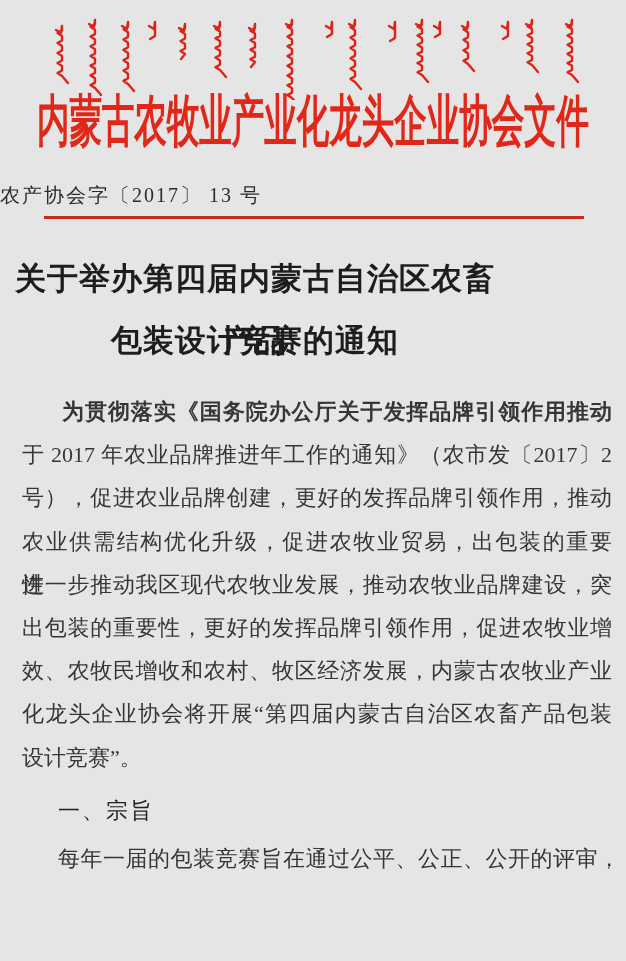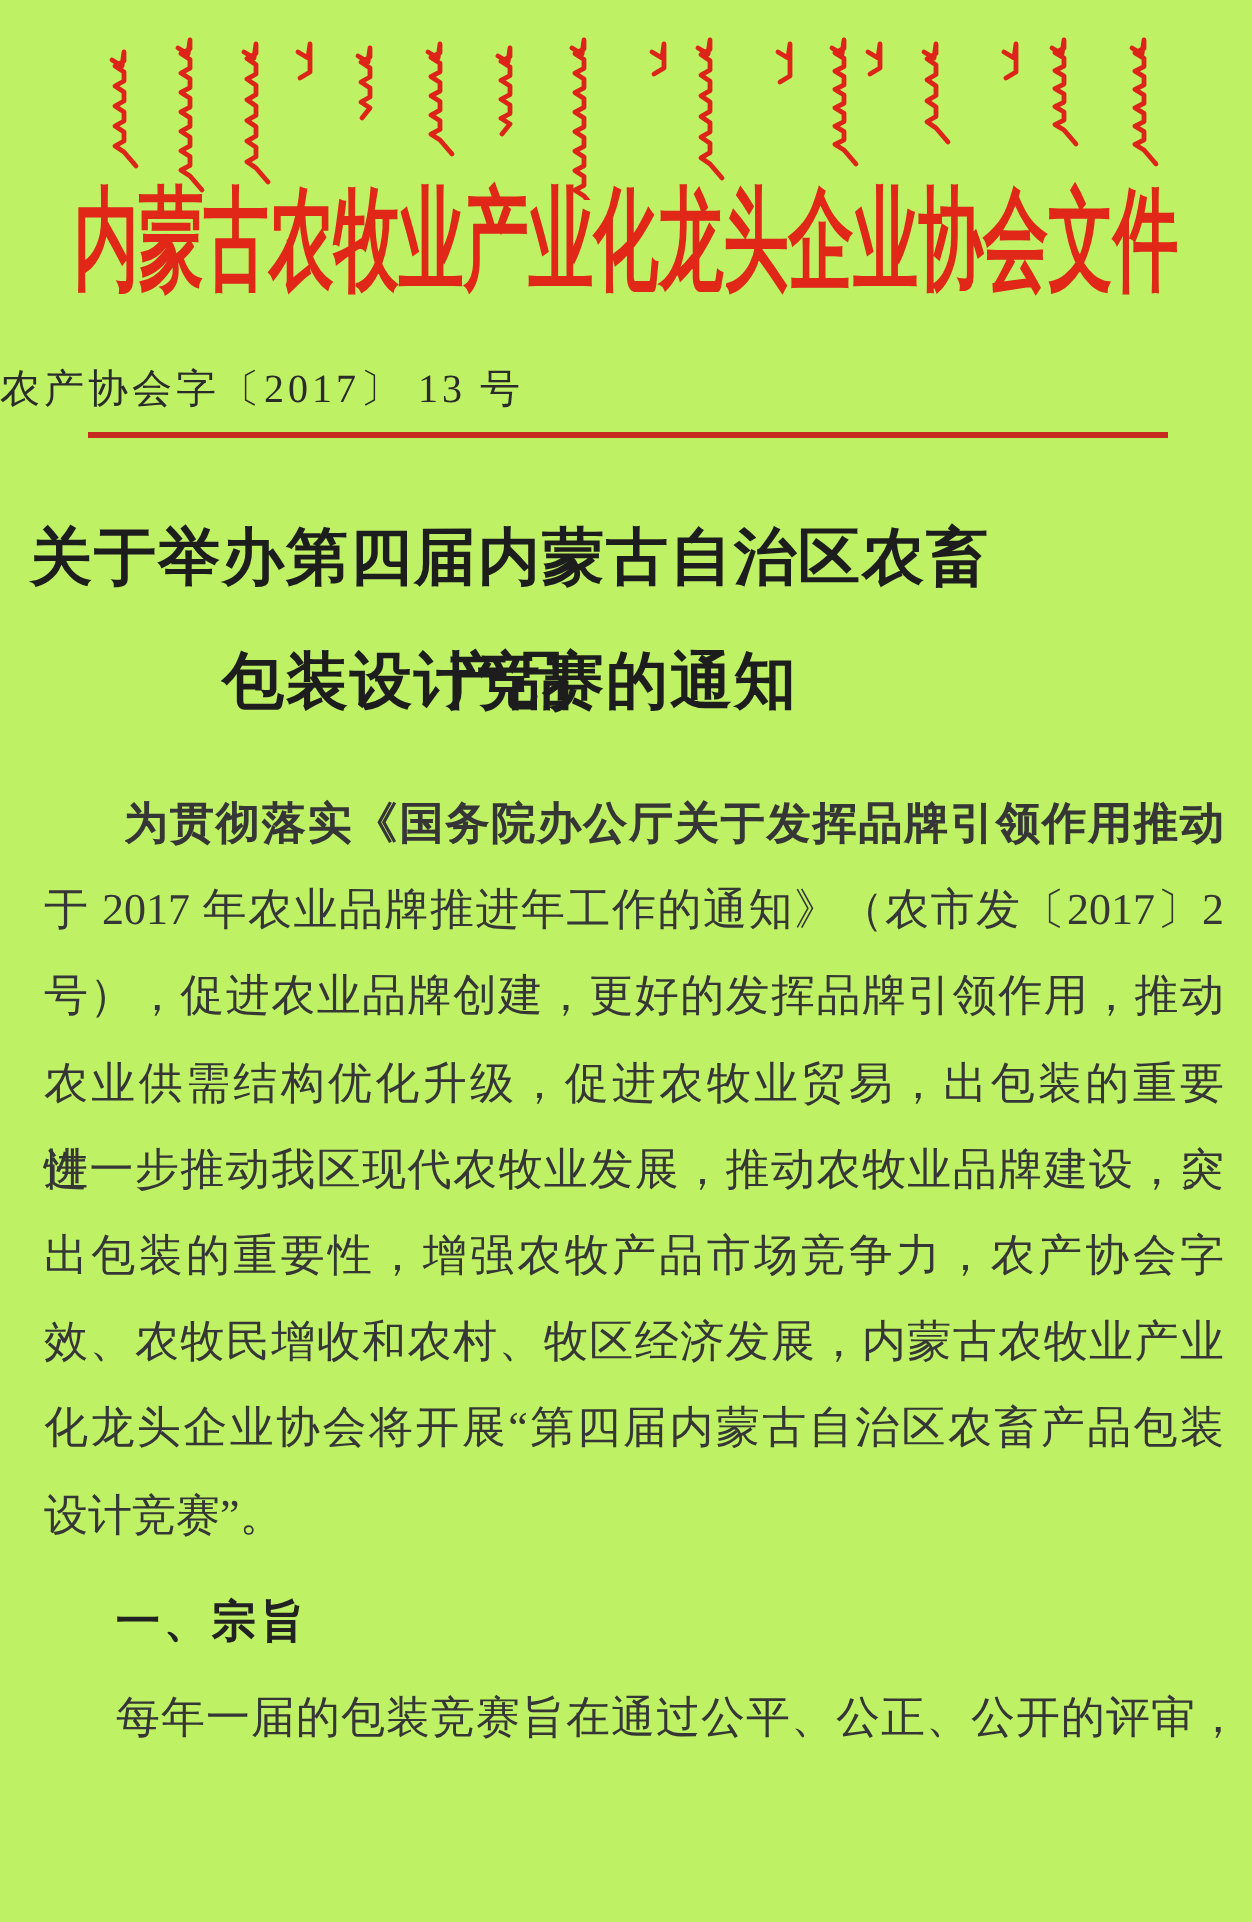--- a/index.html
+++ b/index.html
@@ -2,21 +2,21 @@
 <html><head>
 <meta charset="utf-8">
 <style>
   html,body{margin:0;padding:0;}
   body{
     width:626px;height:961px;
     background:#ffffff;
     font-family:"Liberation Serif", serif;
     overflow:hidden;
   }
-  .page{position:relative;width:626px;height:961px;background:#bef264;overflow:hidden;}
+  .page{position:relative;width:626px;height:961px;background:#e5e5e5;overflow:hidden;}
 
   .mongolian{position:absolute;top:6px;left:38px;width:550px;height:94px;}
 
   .banner{position:absolute;top:88px;left:0;width:626px;display:flex;justify-content:center;}
   .banner-text{
     flex:none;white-space:nowrap;
     font-size:56px;line-height:66px;font-weight:bold;
     transform:scaleX(0.58);transform-origin:center;
     font-family:"Liberation Serif", serif;
   }
@@ -39,21 +39,21 @@
   .docbody{
     position:absolute;top:388px;left:22px;width:590px;
     font-size:22px;color:#363636;
   }
   .line{height:43.2px;line-height:43.2px;}
   .j{text-align:justify;text-align-last:justify;}
   .indent{padding-left:40px;font-weight:bold;}
   .salutation{letter-spacing:1.5px;}
   .para{margin-top:2px;}
   .heading{
-    margin-top:10px;padding-left:36px;font-weight:bold;color:#222;
+    margin-top:10px;padding-left:36px;font-weight:normal;color:#222;
     font-family:"Liberation Sans", sans-serif;font-size:22px;
     letter-spacing:2px;
   }
   .lastline{margin-top:5px;padding-left:36px;letter-spacing:0.5px;white-space:nowrap;}
 </style>
 </head>
 <body>
 
 <div class="page">
 
@@ -100,21 +100,21 @@
 
 
         <div class="line j">于 2017 年农业品牌推进年工作的通知》（农市发〔2017〕2</div>
 
         <div class="line j">号），促进农业品牌创建，更好的发挥品牌引领作用，推动</div>
 
         <div class="line j">农业供需结构优化升级，促进农牧业贸易，出包装的重要性。</div>
 
         <div class="line j">进一步推动我区现代农牧业发展，推动农牧业品牌建设，突</div>
 
-        <div class="line j">出包装的重要性，增强农牧产品市场竞争力，农产协会字</div>
+        <div class="line j">出包装的重要性，更好的发挥品牌引领作用，促进农牧业增</div>
 
         <div class="line j">效、农牧民增收和农村、牧区经济发展，内蒙古农牧业产业</div>
 
         <div class="line j">化龙头企业协会将开展“第四届内蒙古自治区农畜产品包装</div>
 
         <div class="line">设计竞赛”。</div>
       </div>
 
     <div class="line heading">一、宗旨</div>
 

